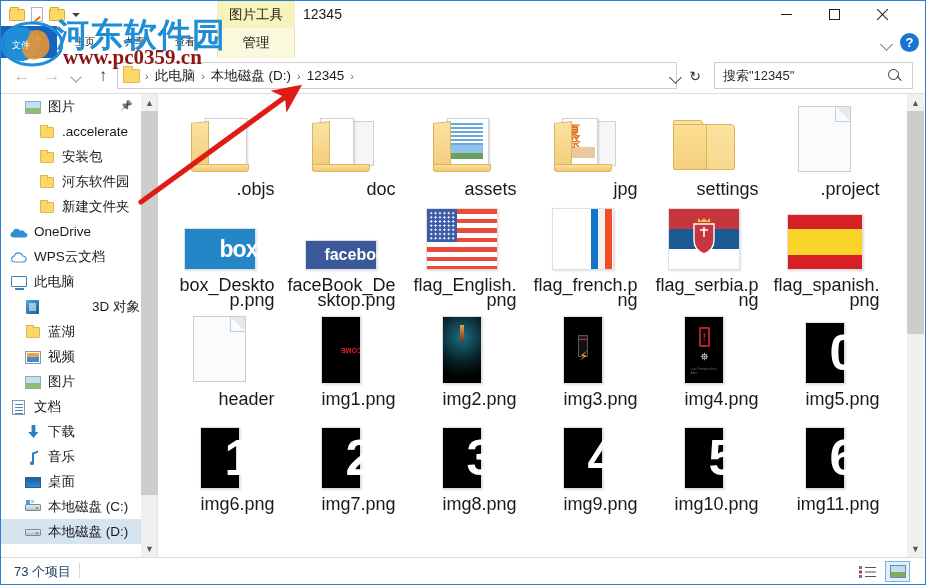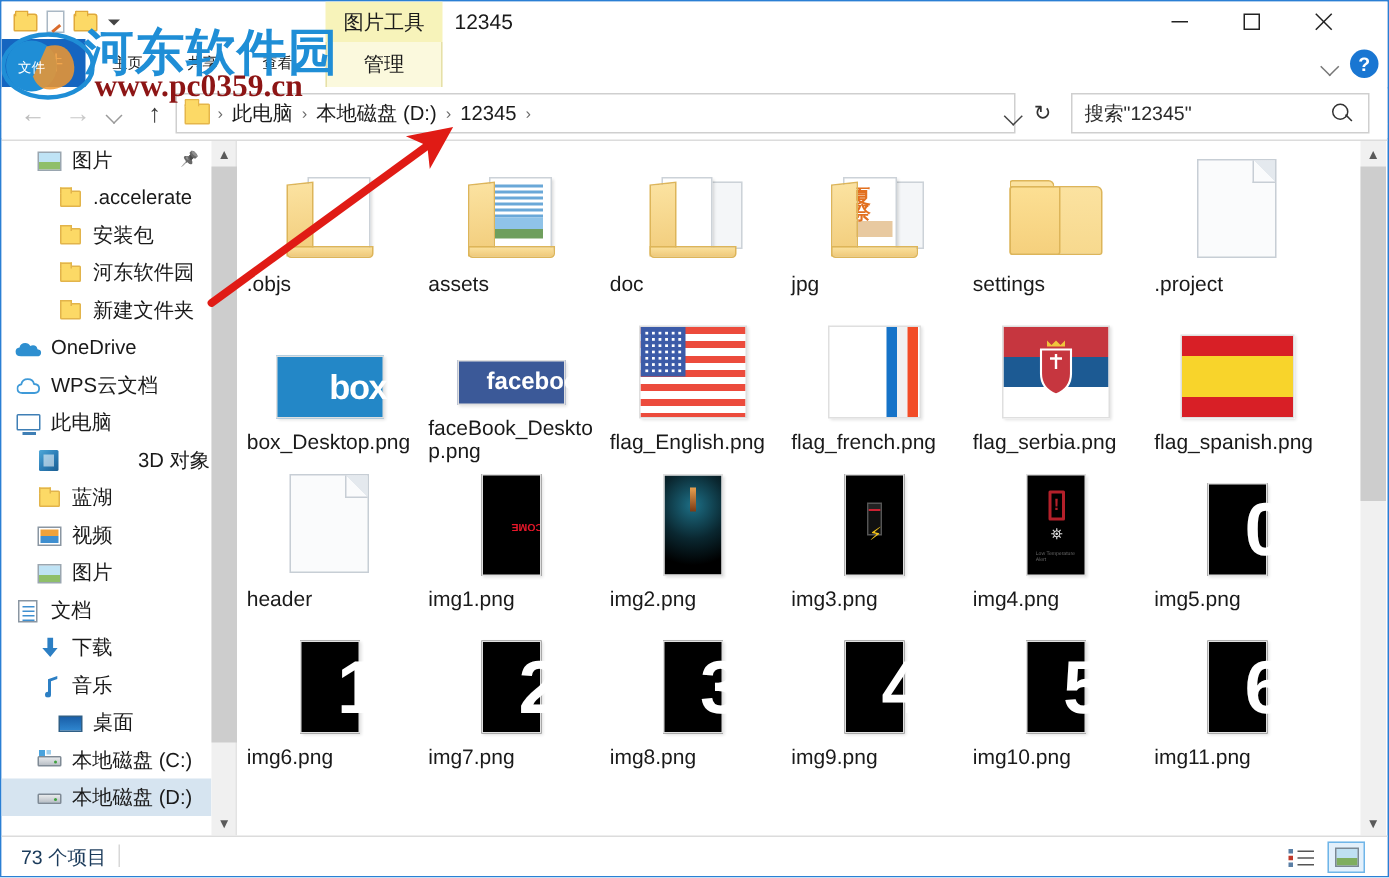--- a/index.html
+++ b/index.html
@@ -363,22 +363,22 @@
   .tile {
     width: 121px; height: 105px;
     display: flex; flex-direction: column; align-items: center;
     cursor: pointer; padding-top: 4px;
   }
   .tile .thumb {
     width: 76px; height: 72px; position: relative;
     display: flex; align-items: flex-end; justify-content: center;
   }
   .tile .fname {
-    margin-top: 8px; font-size: 14px; color: #1a1a1a;
-    text-align: left; line-height: 15px; width: 110px;
+    margin-top: 8px; font-size: 18px; color: #1a1a1a;
+    text-align: right; line-height: 15px; width: 110px;
     word-break: break-all;
   }
 
   
   .folder-closed {
     position: relative; width: 62px; height: 50px; margin-bottom: 4px;
   }
   .folder-closed .back {
     position: absolute; left: 0; bottom: 0; width: 62px; height: 46px;
     background: linear-gradient(#fbe2a0, #f7d98e);
@@ -755,21 +755,21 @@
           <span class="nav-label">下载</span>
         </div>
         <div class="nav-item" style="padding-left: 22px;">
           <span class="nav-ico">
             <svg class="ic-music" viewBox="0 0 11 15" width="11" height="15">
               <path d="M4 11.2 a2 2 0 1 0 2 2 V4.2 l4.2 -1.6 V0.6 L4 2.8 z" fill="#2c7fc4"></path>
             </svg>
           </span>
           <span class="nav-label">音乐</span>
         </div>
-        <div class="nav-item" style="padding-left: 36px;">
+        <div class="nav-item" style="padding-left: 22px;">
           <span class="nav-ico">
             <span class="ic-desk"></span>
           </span>
           <span class="nav-label">桌面</span>
         </div>
         <div class="nav-item" style="padding-left: 22px;">
           <span class="nav-ico">
             <span class="ic-drive ic-drive-c"></span>
           </span>
           <span class="nav-label">本地磁盘 (C:)</span>
@@ -792,44 +792,44 @@
       <div id="grid">
           <div class="tile">
             <div class="thumb">
               <div class="folder-open">
                 <div class="sheet"></div>
                 <div class="lflap"></div>
                 <div class="bottom"></div>
               </div>
             </div>
             <div class="fname">.objs</div>
+          </div>
+          <div class="tile">
+            <div class="thumb">
+              <div class="folder-open">
+                <div class="sheet2"></div>
+                <div class="sheet" style="left:14px;width:34px"></div>
+                <div class="lflap"></div>
+                <div class="bottom"></div>
+              </div>
+            </div>
+            <div class="fname">doc</div>
           </div>
           <div class="tile">
             <div class="thumb">
               <div class="folder-open">
                 <div class="sheet">
                   <span class="inner-lines"></span>
                   <span class="inner-photo"></span>
                 </div>
                 <div class="lflap"></div>
                 <div class="bottom"></div>
               </div>
             </div>
             <div class="fname">assets</div>
-          </div>
-          <div class="tile">
-            <div class="thumb">
-              <div class="folder-open">
-                <div class="sheet2"></div>
-                <div class="sheet" style="left:14px;width:34px"></div>
-                <div class="lflap"></div>
-                <div class="bottom"></div>
-              </div>
-            </div>
-            <div class="fname">doc</div>
           </div>
           <div class="tile">
             <div class="thumb">
               <div class="folder-open">
                 <div class="sheet2"></div>
                 <div class="sheet" style="left:14px;width:36px;background:#fff;overflow:hidden">
                   <div style="position:absolute;left:2px;top:3px;width:30px;height:36px;background:linear-gradient(#fff 0 70%,#e8c9a0 70% 100%)"></div>
                   <div style="position:absolute;left:5px;top:6px;color:#e2701f;font-size:13px;font-weight:bold;line-height:11px;font-family:'Liberation Sans',sans-serif">夏<br>祭</div>
                 </div>
                 <div class="lflap"></div>

